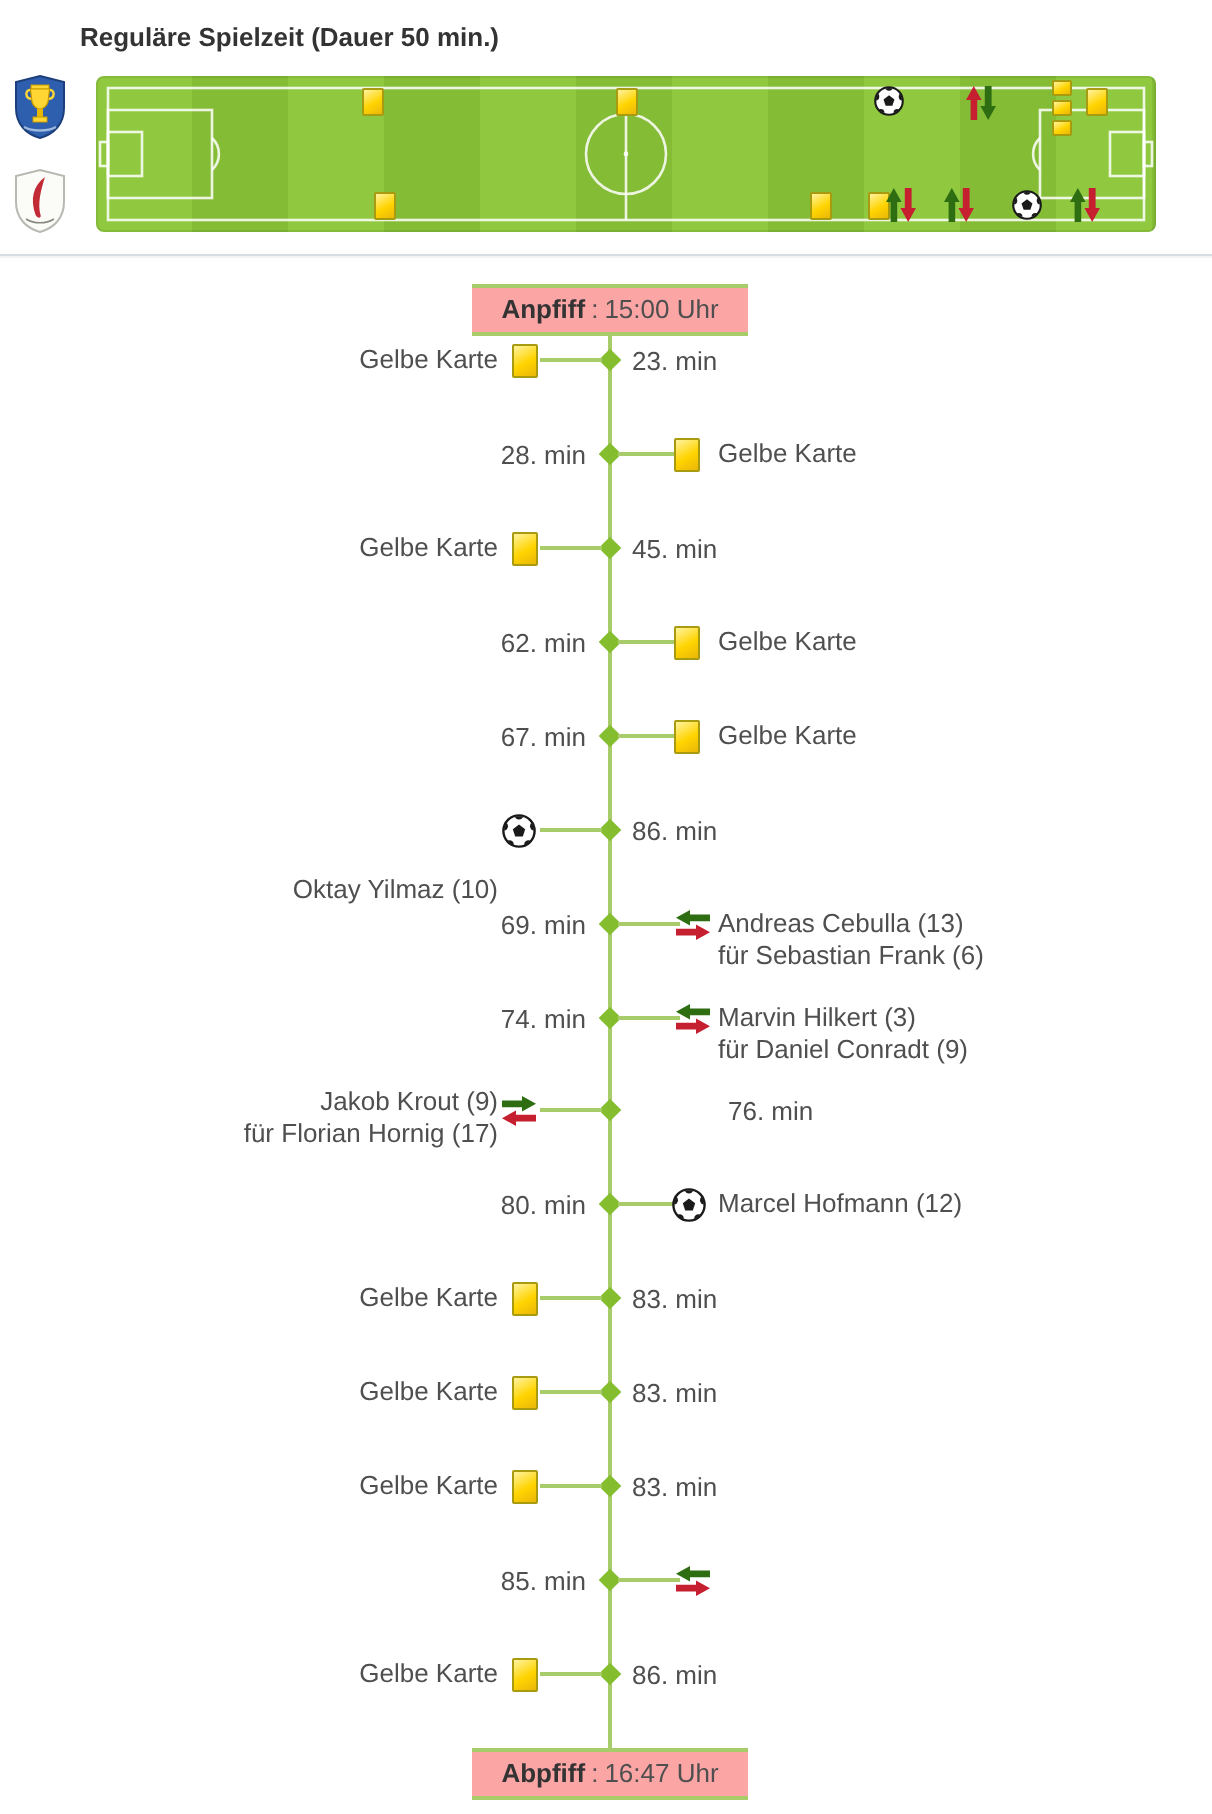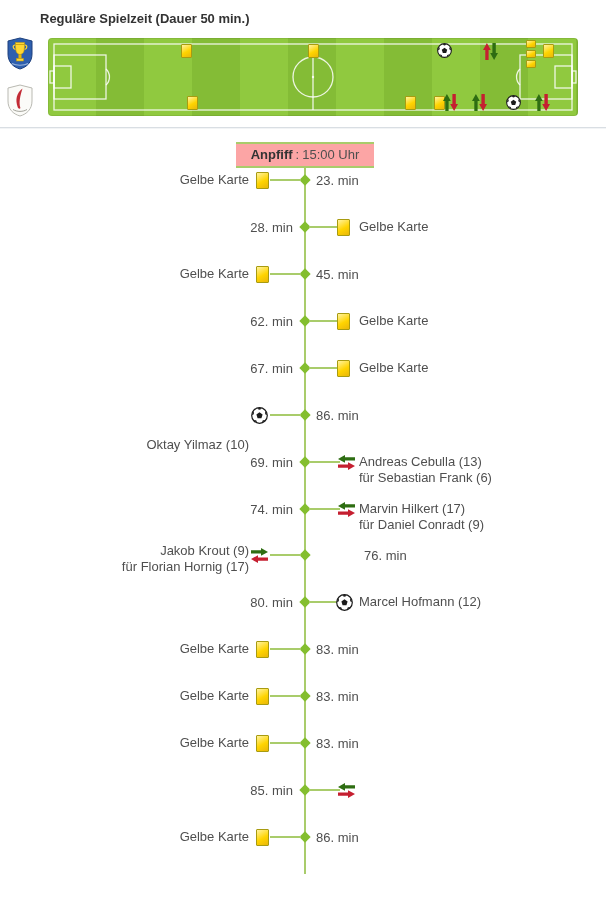--- a/index.html
+++ b/index.html
@@ -268,21 +268,21 @@
         <span class="ev-minute" style="top: 501px; right: 313px; text-align: right;">74. min</span>
         <span class="ev-icon" style="left: 337px; top: 502px;"><svg width="19" height="15" viewBox="0 0 19 15">
             <g fill="#2e6d12">
               <polygon points="18,2.2 8,2.2 8,0 1,3.9 8,7.8 8,5.6 18,5.6"></polygon>
             </g>
             <g fill="#c51f30">
               <polygon points="1,9.4 11,9.4 11,7.2 18,11.1 11,15 11,12.8 1,12.8"></polygon>
             </g>
           </svg></span>
         <div class="ev-label right" style="top: 501px; left: 359px;">
-          <div>Marvin Hilkert (17)</div>
+          <div>Marvin Hilkert (3)</div>
           <div>für Daniel Conradt (9)</div>
         </div>
       </div>
       <div>
         <span class="diamond" style="left: 301px; top: 551px;"></span>
         <span class="connector" style="top: 554px; left: 270px; width: 31px;"></span>
         <span class="ev-minute" style="top: 547px; left: 316px; margin-left: 48px;">76. min</span>
         <span class="ev-icon" style="left: 250px; top: 548px;"><svg width="19" height="15" viewBox="0 0 19 15">
             <g transform="translate(19,0) scale(-1,1)">
               <g fill="#2e6d12">
@@ -368,14 +368,17 @@
         <span class="diamond" style="left: 301px; top: 833px;"></span>
         <span class="connector" style="top: 836px; left: 270px; width: 31px;"></span>
         <span class="ev-minute" style="top: 829px; left: 316px;">86. min</span>
         <span class="ev-icon" style="left: 256px; top: 829px;"><span class="card tl"></span></span>
         <div class="ev-label left" style="top: 829px; right: 357px;">
           <div>Gelbe Karte</div>
         </div>
       </div>
     </div>
 
+  <div class="whistle" style="top:874px">
+    <span class="wl">Abpfiff</span><span class="ws">:</span><span class="wt">16:47 Uhr</span>
+  </div>
 
 </div>
 
 </body></html>

